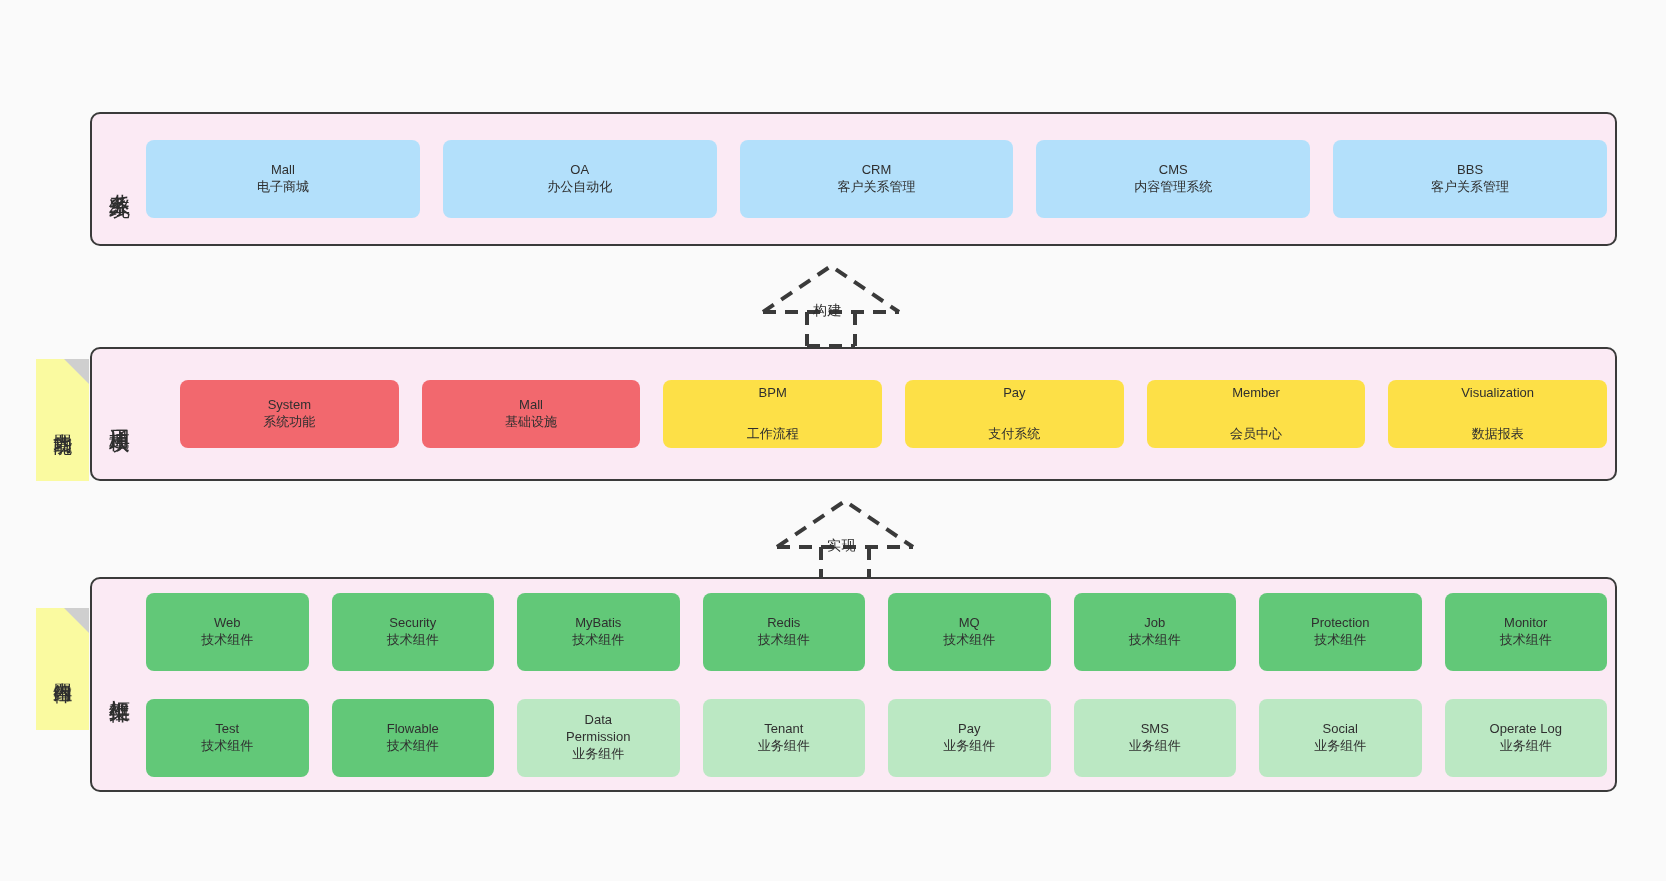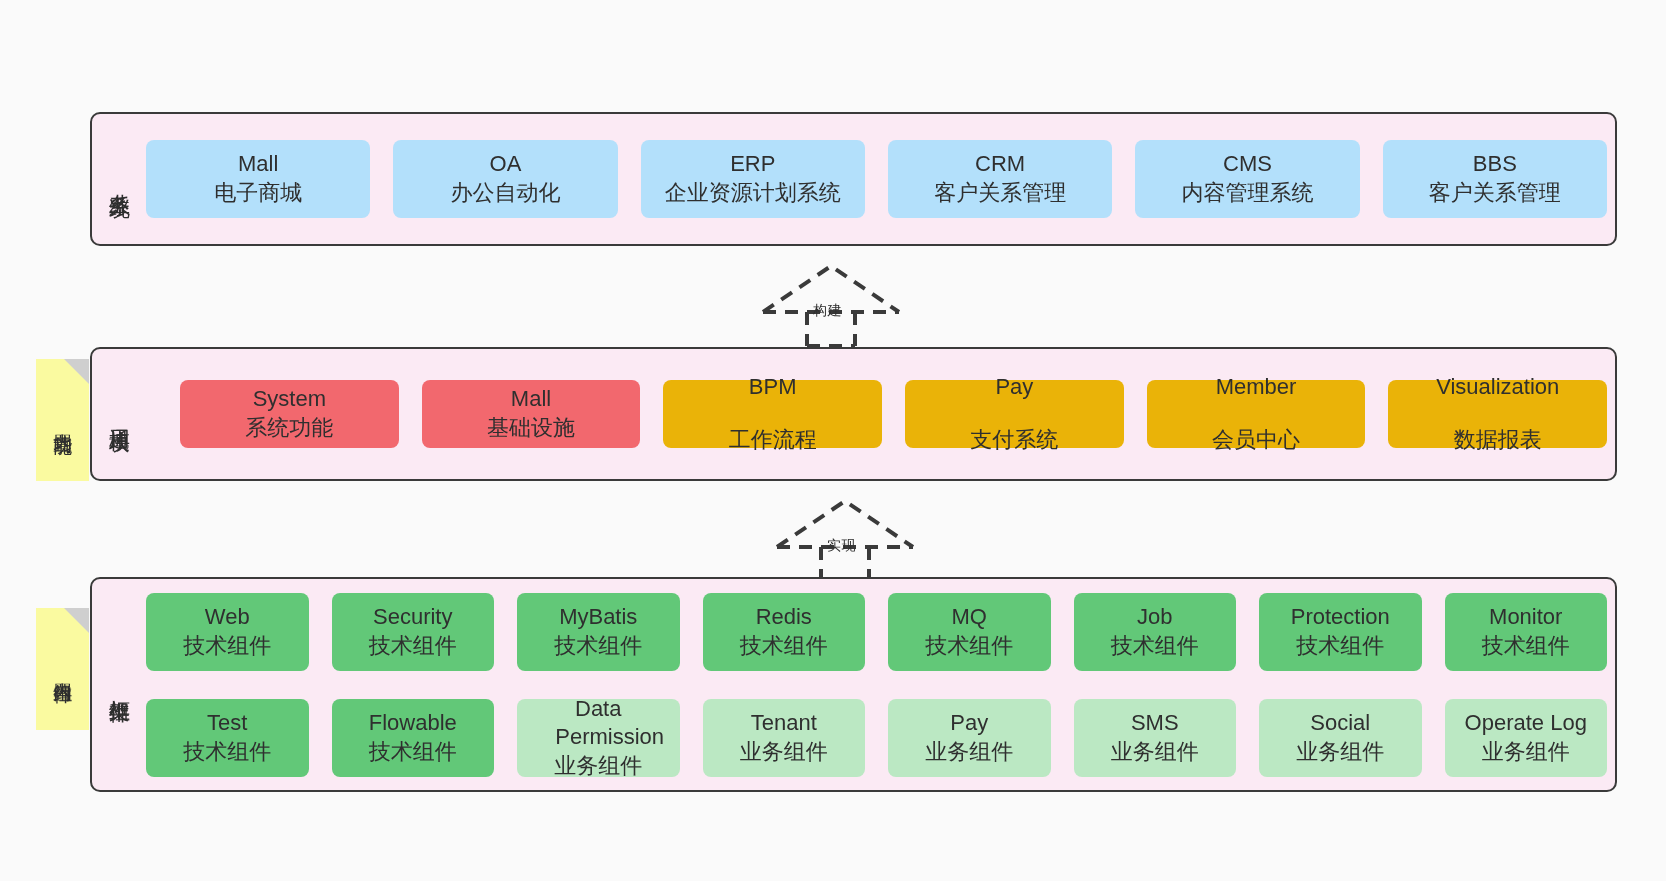--- a/index.html
+++ b/index.html
@@ -58,31 +58,31 @@
 
   
   .card {
     flex: 1 1 0;
     border-radius: 8px;
     display: flex;
     flex-direction: column;
     align-items: center;
     justify-content: center;
     text-align: center;
-    font-size: 22px;
+    font-size: 13px;
     line-height: 1.30;
     color: #2f2f2f;
     padding: 6px 4px;
   }
   .card .t-en { display: block; }
   .card .t-cn { display: block; }
 
   .c-blue        { background: #b3e0fb; }
   .c-red         { background: #f2686e; }
-  .c-pink        { background: #eab308; gap: 24px; }
+  .c-pink        { background: #fde047; gap: 24px; }
   .c-green       { background: #62c878; }
   .c-greenlight  { background: #bbe8c3; }
 
   
   .note {
     position: absolute;
     background: #fafaa0;
     font-size: 19px;
     line-height: 1.18;
     letter-spacing: 1px;
@@ -126,24 +126,20 @@
     <div class="layer-title">业务系统</div>
     <div class="layer-body">
       <div class="row" style="height:78px;">
         <div class="card c-blue">
           <span class="t-en">Mall</span>
           <span class="t-cn">电子商城</span>
         </div>
         <div class="card c-blue">
           <span class="t-en">OA</span>
           <span class="t-cn">办公自动化</span>
-        </div>
-        <div class="card c-blue">
-          <span class="t-en">ERP</span>
-          <span class="t-cn">企业资源计划系统</span>
         </div>
         <div class="card c-blue">
           <span class="t-en">CRM</span>
           <span class="t-cn">客户关系管理</span>
         </div>
         <div class="card c-blue">
           <span class="t-en">CMS</span>
           <span class="t-cn">内容管理系统</span>
         </div>
         <div class="card c-blue">

